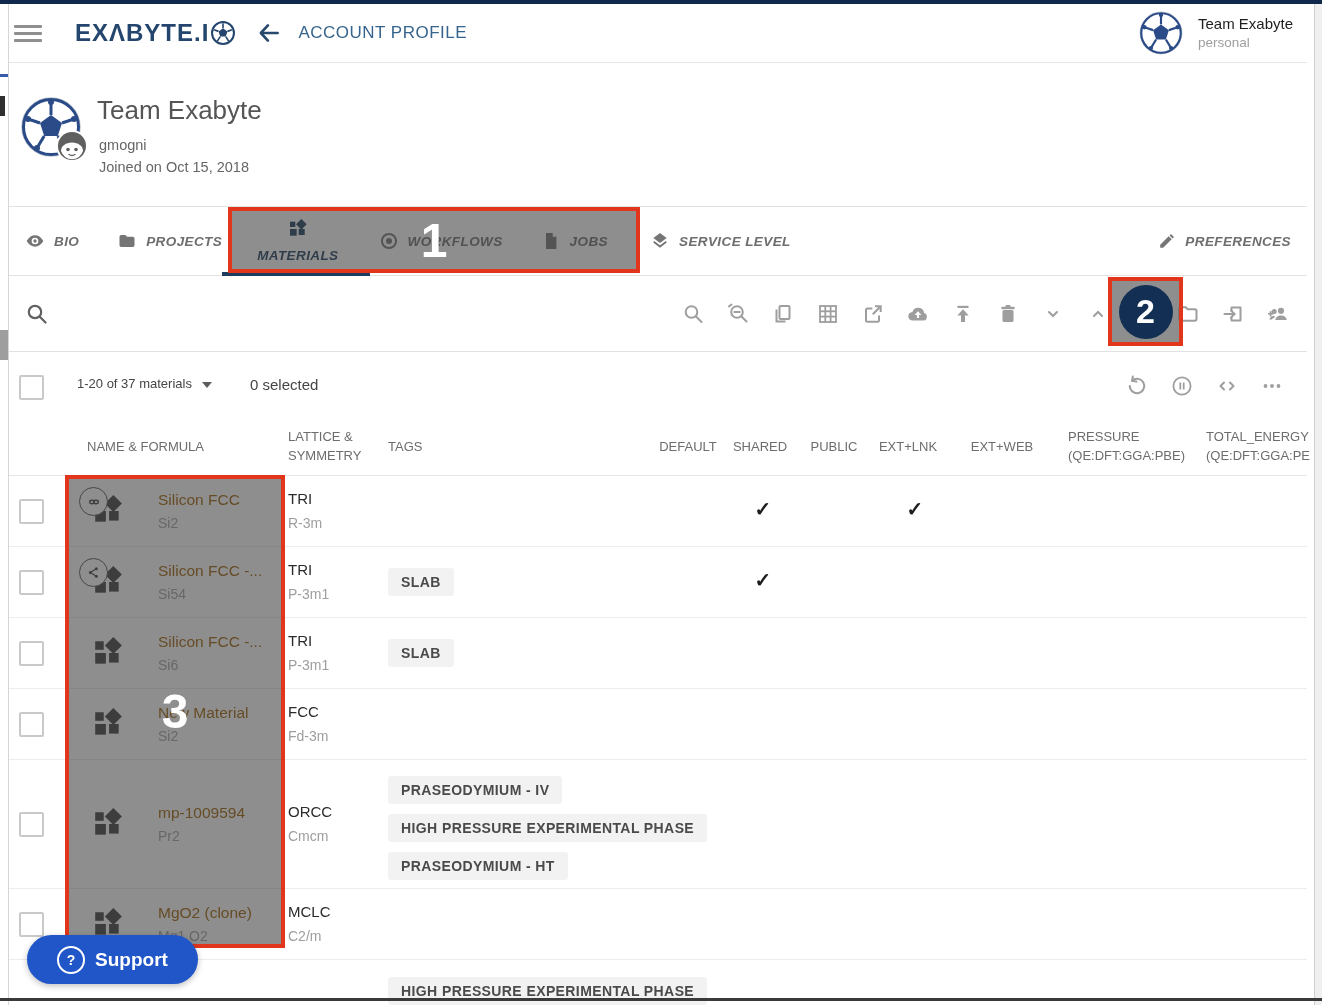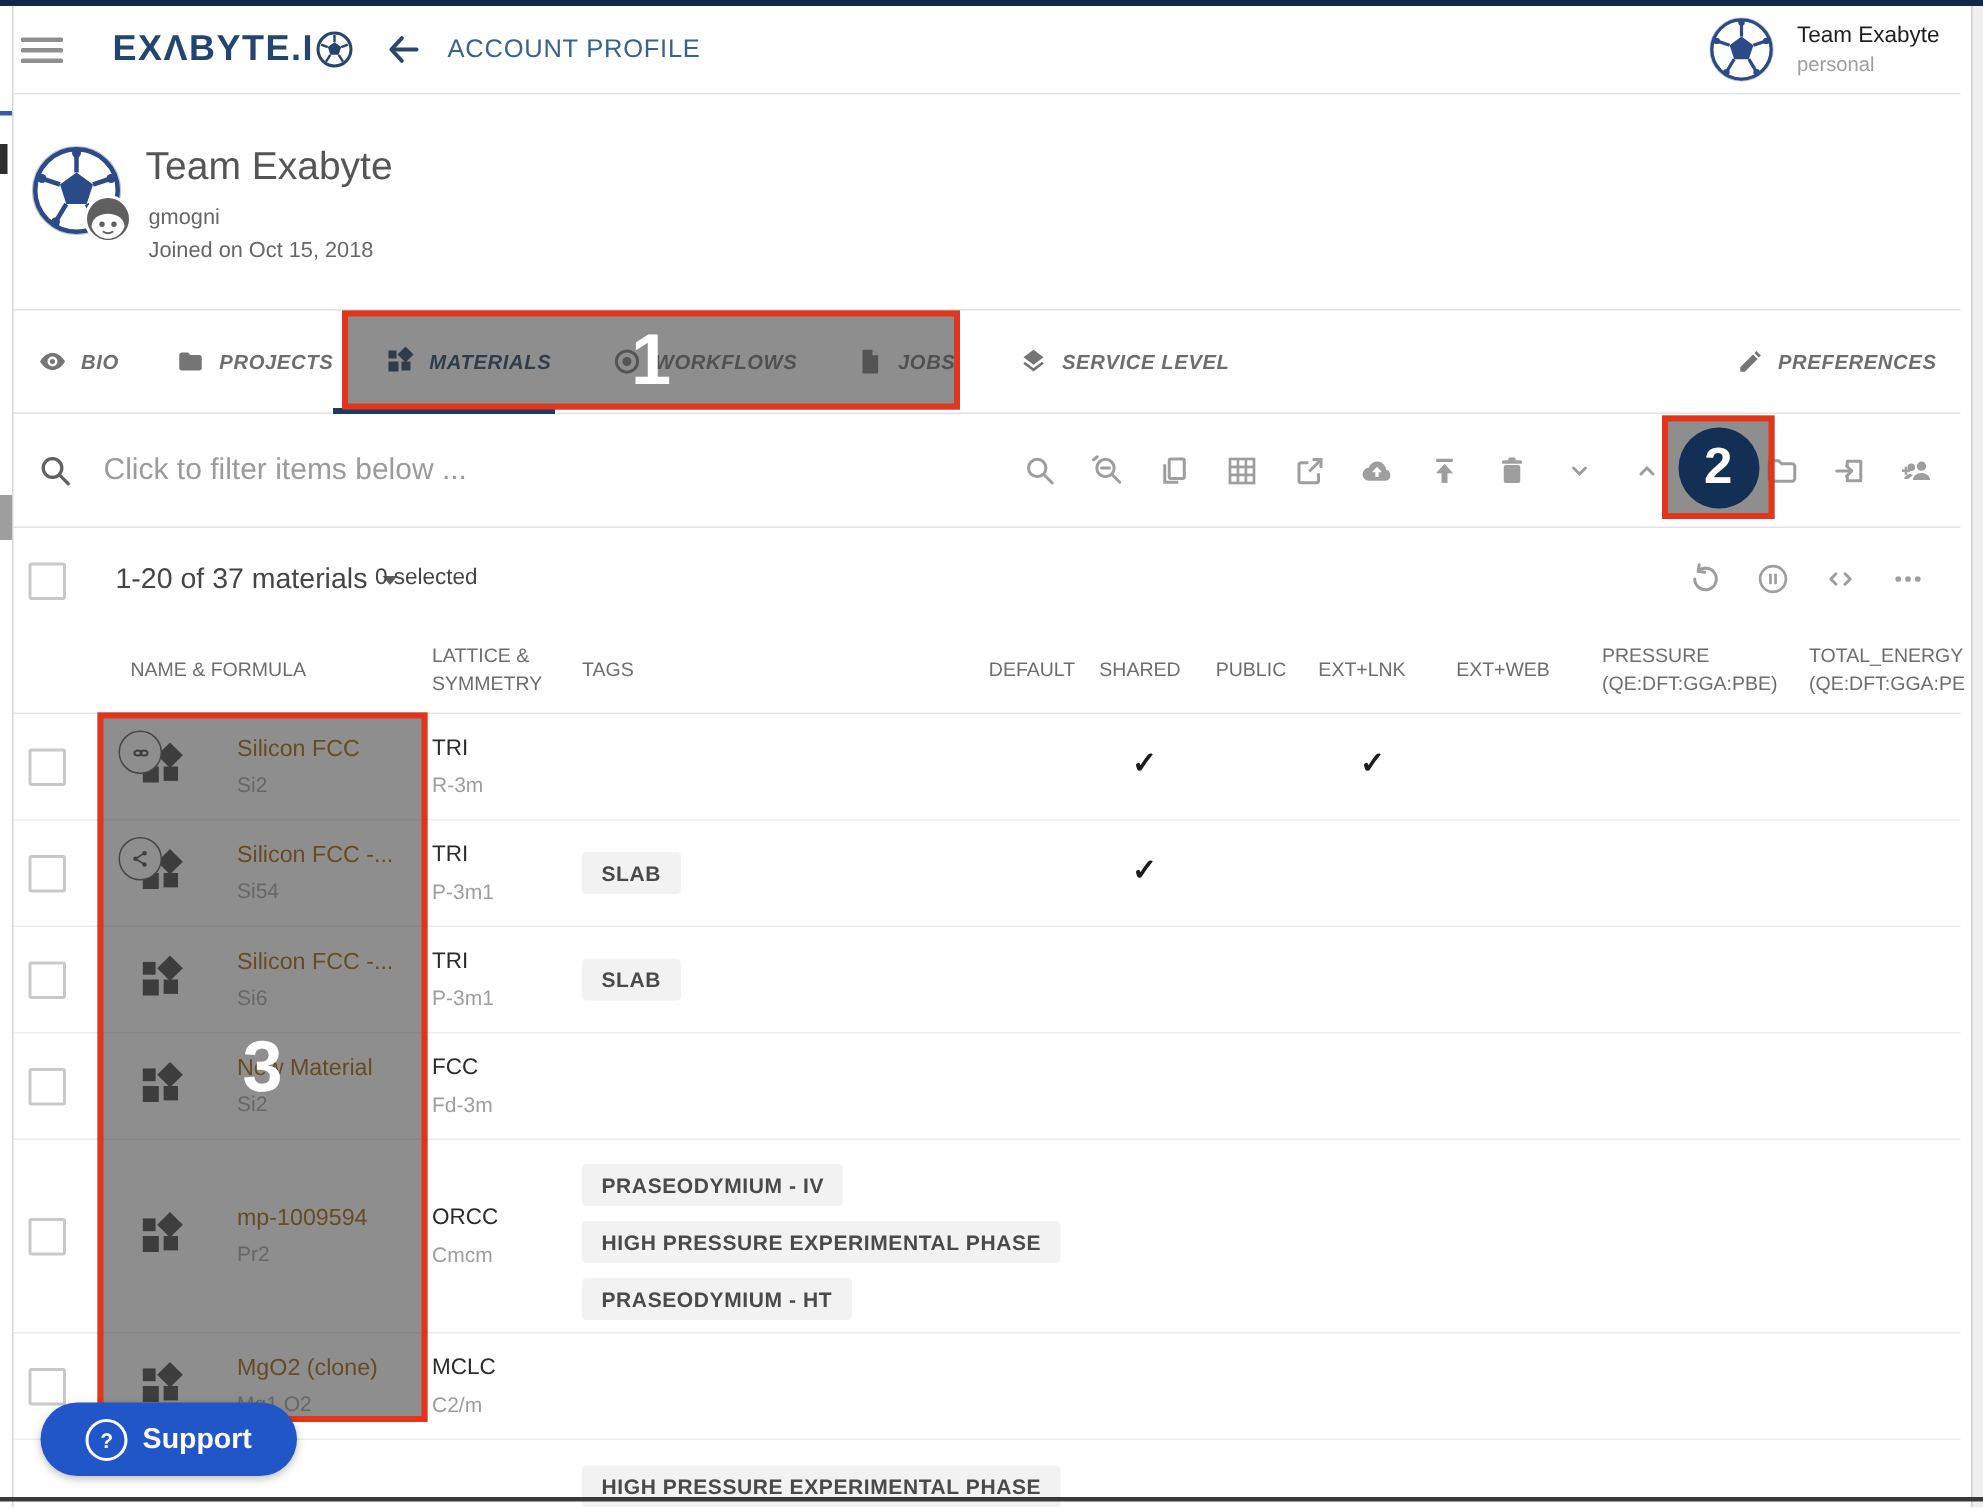--- a/index.html
+++ b/index.html
@@ -36,38 +36,38 @@
   .pf-name{position:absolute;left:97px;top:32px;font-size:26px;color:#555;}
   .pf-user{position:absolute;left:99px;top:74px;font-size:14.5px;color:#666;}
   .pf-joined{position:absolute;left:99px;top:96px;font-size:14.5px;color:#666;}
 
   
   .tabs{height:68px;display:flex;align-items:center;border-top:1px solid #e2e2e2;border-bottom:1px solid #e2e2e2;position:relative;font-style:italic;}
   .tab{display:flex;align-items:center;gap:9px;font-size:13.5px;font-weight:700;color:#6e6e6e;letter-spacing:.4px;cursor:pointer;white-space:nowrap;}
   .tab svg{flex:0 0 auto;}
   .tab.active{color:#1D3C5E;}
   .tab-underline{position:absolute;left:222px;bottom:-1px;width:148px;height:4px;background:#1D3C5E;}
-  .t-bio{margin-left:25px;} .t-projects{margin-left:38px;} .t-materials{margin-left:35px;}
+  .t-bio{margin-left:25px;} .t-projects{margin-left:38px;} .t-materials{margin-left:35px;flex-direction:column;}
   .t-workflows{margin-left:40px;} .t-jobs{margin-left:38px;} .t-service{margin-left:42px;}
   .t-prefs{margin-left:auto;margin-right:16px;}
 
   
   .filterbar{height:75px;display:flex;align-items:center;border-bottom:1px solid #e2e2e2;position:relative;}
   .fb-search{margin-left:25px;}
   .fb-input{margin-left:18px;border:none;outline:none;font-size:20px;color:#555;width:420px;font-family:"Liberation Sans",sans-serif;}
   .fb-input::placeholder{color:#9b9b9b;opacity:1;}
   .fb-icons{position:absolute;right:17px;top:50%;transform:translateY(-50%);display:flex;align-items:center;}
   .fb-icons .ic{width:24px;height:24px;margin-left:21px;color:#9e9e9e;cursor:pointer;}
   .fb-icons .ic:first-child{margin-left:0;}
 
   
   .controls{height:67px;position:relative;}
   .cbox{position:absolute;width:21px;height:21px;border:2px solid #c9c9c9;border-radius:2px;background:#fff;cursor:pointer;}
   .controls .cbox{left:19px;top:23px;}
-  .ct-count{position:absolute;left:77px;top:24px;font-size:19px;color:#454545;cursor:pointer;}
+  .ct-count{position:absolute;left:77px;top:24px;font-size:13px;color:#454545;cursor:pointer;}
   .caret{display:inline-block;width:0;height:0;border-left:5px solid transparent;border-right:5px solid transparent;border-top:6px solid #5c5c5c;margin-left:10px;vertical-align:middle;}
   .ct-selected{position:absolute;left:250px;top:24px;font-size:15px;color:#454545;}
   .ct-icons{position:absolute;right:23px;top:50%;transform:translateY(-50%);display:flex;align-items:center;}
   .ct-icons .ic{width:24px;height:24px;margin-left:21px;color:#9e9e9e;cursor:pointer;}
 
   
   .thead{height:56px;position:relative;border-bottom:1px solid #e6e6e6;font-size:13px;color:#6d6d6d;}
   .th{position:absolute;top:50%;transform:translateY(-50%);line-height:1.45;white-space:nowrap;}
   .th.c{transform:translate(-50%,-50%);text-align:left;}
   .row{position:relative;border-bottom:1px solid #ededed;}
@@ -258,21 +258,20 @@
         <span>PREFERENCES</span>
       </div>
       <div class="tab-underline"></div>
     </div>
 
     <div class="filterbar">
       <svg class="fb-search" width="24" height="24" viewBox="0 0 24 24" fill="none" stroke="#616161" stroke-width="2.2" stroke-linecap="round">
           <circle cx="10" cy="10" r="6.2"></circle>
           <line x1="14.8" y1="14.8" x2="20.5" y2="20.5"></line>
         </svg>
-      <input class="fb-input" type="text" placeholder="Click to filter items below ..." style="">
       <div class="fb-icons">
         <svg class="ic" viewBox="0 0 24 24" fill="none" stroke="currentColor" stroke-width="2" stroke-linecap="round">
             <circle cx="10.5" cy="10" r="5.8"></circle>
             <line x1="15" y1="14.5" x2="20.5" y2="20"></line>
           </svg>
         <svg class="ic" viewBox="0 0 24 24" fill="none" stroke="currentColor" stroke-width="2" stroke-linecap="round">
             <circle cx="11" cy="10" r="5.8"></circle>
             <line x1="8.3" y1="10" x2="13.7" y2="10"></line>
             <line x1="15.5" y1="14.5" x2="20.5" y2="19.5"></line>
             <line x1="3" y1="4.5" x2="5.5" y2="2.5"></line>

